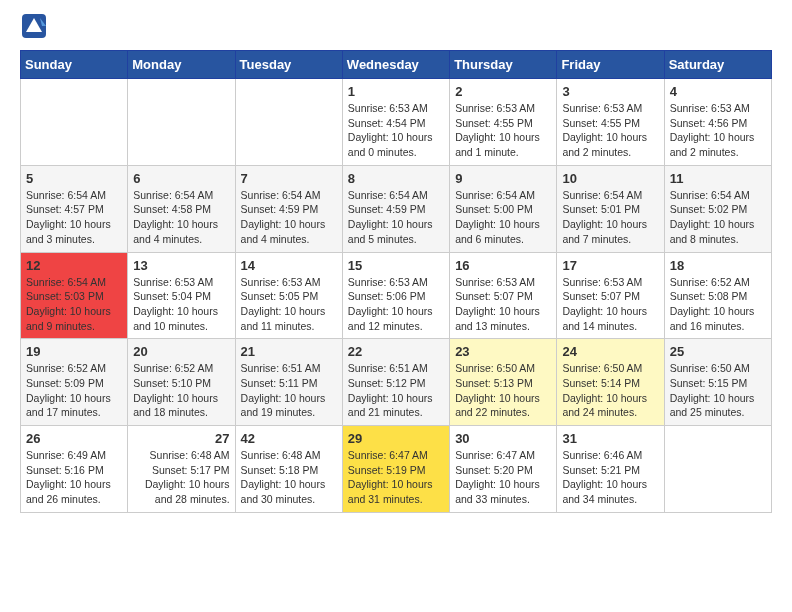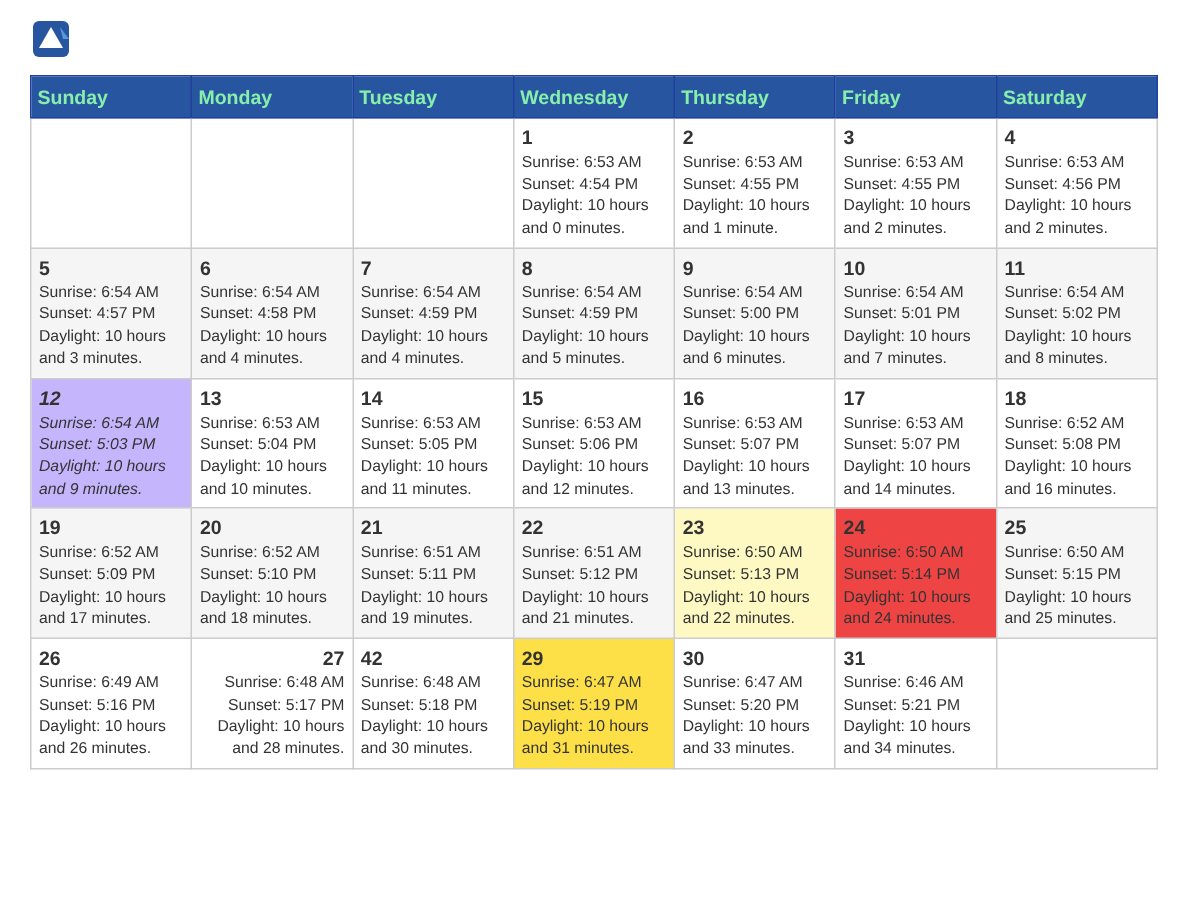--- a/index.html
+++ b/index.html
@@ -49,21 +49,21 @@
       color: #555;
       font-weight: normal;
     }
     .calendar {
       width: 100%;
       border-collapse: collapse;
       border: 1px solid #ccc;
     }
     .calendar th {
       background: #2855a0;
-      color: #86efac;
+      color: #ffffff;
       padding: 6px 4px;
       font-size: 13px;
       font-weight: bold;
       text-align: left;
       border: 1px solid #2040a0;
     }
     .calendar td {
       vertical-align: top;
       padding: 5px 5px;
       border: 1px solid #ccc;
@@ -207,21 +207,21 @@
           </td>
           <td style="background: rgb(245, 245, 245);">
             <span class="day-num">11</span>
             <div class="day-info" style="white-space: pre-line;">Sunrise: 6:54 AM
 Sunset: 5:02 PM
 Daylight: 10 hours
 and 8 minutes.</div>
           </td>
         </tr>
         <tr>
-          <td style="background: #c4b5fd; font-style: italic;">
+          <td style="background: #ef4444;">
             <span class="day-num">12</span>
             <div class="day-info" style="white-space: pre-line;">Sunrise: 6:54 AM
 Sunset: 5:03 PM
 Daylight: 10 hours
 and 9 minutes.</div>
           </td>
           <td style="background: rgb(255, 255, 255);">
             <span class="day-num">13</span>
             <div class="day-info" style="white-space: pre-line;">Sunrise: 6:53 AM
 Sunset: 5:04 PM
@@ -293,21 +293,21 @@
 Daylight: 10 hours
 and 21 minutes.</div>
           </td>
           <td style="background: #fef9c3;">
             <span class="day-num">23</span>
             <div class="day-info" style="white-space: pre-line;">Sunrise: 6:50 AM
 Sunset: 5:13 PM
 Daylight: 10 hours
 and 22 minutes.</div>
           </td>
-          <td style="background: #ef4444; margin-left: 36px;">
+          <td style="background: #fef9c3; margin-left: 36px;">
             <span class="day-num">24</span>
             <div class="day-info" style="white-space: pre-line;">Sunrise: 6:50 AM
 Sunset: 5:14 PM
 Daylight: 10 hours
 and 24 minutes.</div>
           </td>
           <td style="background: rgb(245, 245, 245);">
             <span class="day-num">25</span>
             <div class="day-info" style="white-space: pre-line;">Sunrise: 6:50 AM
 Sunset: 5:15 PM

